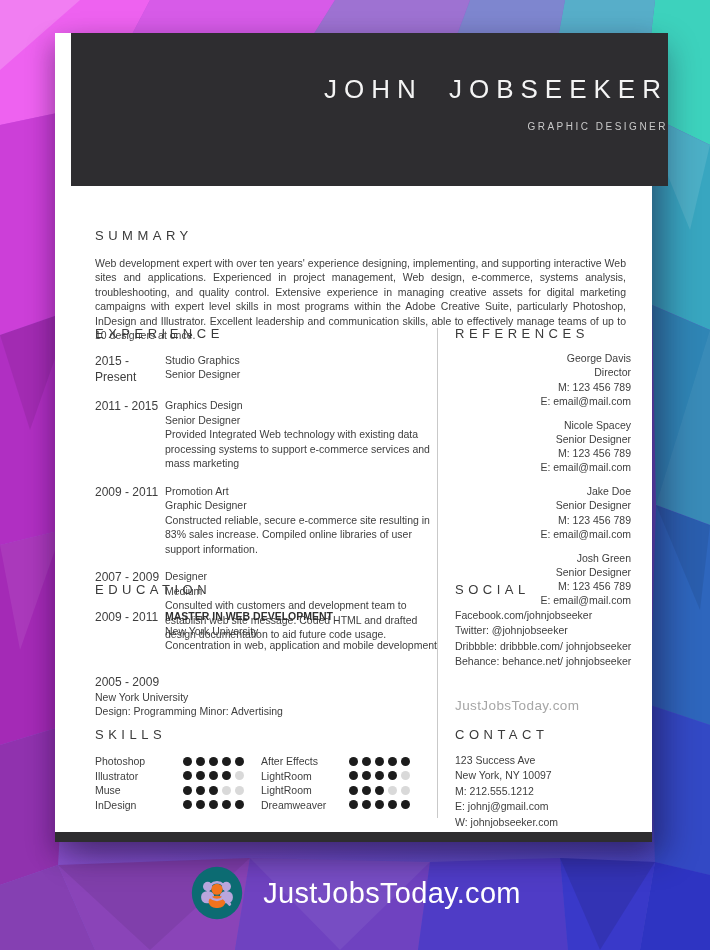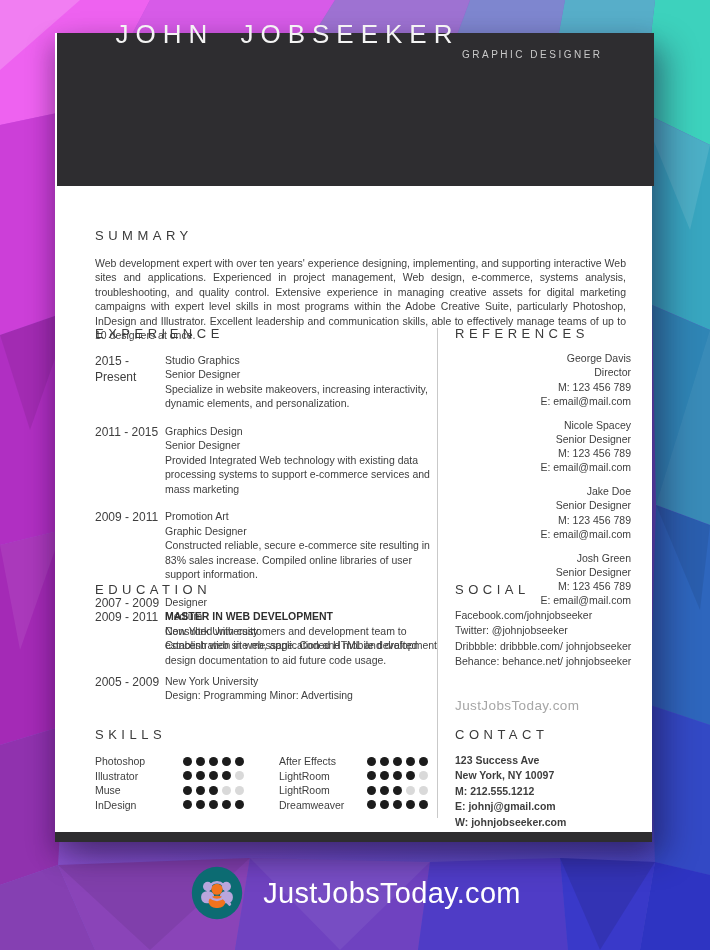--- a/index.html
+++ b/index.html
@@ -8,23 +8,23 @@
 
   .bg { position:absolute; inset:0; z-index:0; }
 
   
   .page {
     position:absolute; left:55px; top:33px; width:597px; height:809px;
     background:var(--page-bg,#fff); z-index:2;
     box-shadow: 14px 14px 30px rgba(25,8,45,.40), -6px 10px 22px rgba(25,8,45,.25);
   }
   .page-header {
-    position:absolute; left:2px; top:0; width:100%; height:153px;
+    position:absolute; left:16px; top:0; width:100%; height:153px;
     background:var(--header-bg,#2e2d30);
-    display:flex; flex-direction:row; align-items:flex-start; justify-content:center;
+    display:flex; flex-direction:column; align-items:flex-end; justify-content:center;
   }
   .name {
     color:#f4f4f4; font-size:26px; font-weight:400;
     letter-spacing:7px; word-spacing:12px; padding-left:7px; margin-top:-14px;
   }
   .role-title {
     color:#c9c9c9; font-size:10px; letter-spacing:2.5px; padding-left:2.5px; margin-top:16px;
   }
   .page-footer-bar {
     position:absolute; left:0; bottom:0; width:100%; height:10px;
@@ -50,36 +50,36 @@
   
   .refs-block    { position:absolute; left:400px; top:293px; width:176px; }
   .social-block  { position:absolute; left:400px; top:549px; width:185px; }
   .contact-block { position:absolute; left:400px; top:694px; width:176px; }
 
   .item-row { display:flex; margin-top:13px; }
   .item-row .dates { width:70px; flex:none; font-size:12px; color:#3e3e3e; line-height:1.35; }
   .item-row .ibody { flex:1; }
   .exp-block .item-row:first-of-type,
   .edu-block .item-row:first-of-type { margin-top:12px; }
-  .edu-block .item-row + .item-row { margin-top:21px; }
+  .edu-block .item-row + .item-row { margin-top:21px;flex-direction:column; }
   .degree { font-weight:bold; font-size:10.5px; color:#2f2f2f; line-height:1.4; }
 
   .ref-item { margin-top:12px; }
   .ref-item .txt { line-height:1.12;text-align:right; }
   .ref-item div { margin-top:2.5px; }
 
   .social-block .txt { line-height:1.18; margin-top:3px; }
   .social-block .first { margin-top:12px; }
   .watermark { margin-top:30px; font-size:13.5px; color:#a6a6a6; letter-spacing:.4px; }
 
-  .contact-block .txt { line-height:1.18; margin-top:3px;font-weight:bold; }
+  .contact-block .txt { line-height:1.18; margin-top:3px; }
   .contact-block .first { margin-top:12px; }
 
   
-  .skills-grid { display:flex; gap:34px; margin-top:12px; }
+  .skills-grid { display:flex; gap:16px; margin-top:12px; }
   .skills-col { width:150px; }
   .skill-row { display:flex; align-items:center; height:14.5px; }
   .skill-row .sname { width:88px; flex:none; font-size:10.5px; color:#3e3e3e; }
   .dots { display:flex; gap:4px; }
   .dot { width:9px; height:9px; border-radius:50%; background:var(--dot-empty,#d9d9d9); }
   .dot.filled { background:var(--dot-filled,#1c1c1c); }
 
   
   .branding { position:absolute; left:0; bottom:22px; width:100%; height:70px;
     display:flex; align-items:center; justify-content:center; gap:18px; z-index:3; }
@@ -145,21 +145,20 @@
   <div class="divider"></div>
 
   <div class="exp-block">
     <h2 class="sec">EXPERIENCE</h2>
 
     <div class="item-row">
       <div class="dates">2015 - Present</div>
       <div class="ibody">
         <div class="txt">Studio Graphics</div>
         <div class="txt">Senior Designer</div>
-        <div class="txt">Specialize in website makeovers, increasing interactivity, dynamic elements, and personalization.</div>
       </div>
     </div>
 
     <div class="item-row">
       <div class="dates">2011 - 2015</div>
       <div class="ibody">
         <div class="txt">Graphics Design</div>
         <div class="txt">Senior Designer</div>
         <div class="txt">Provided Integrated Web technology with existing data processing systems to support e-commerce services and mass marketing</div>
       </div>

